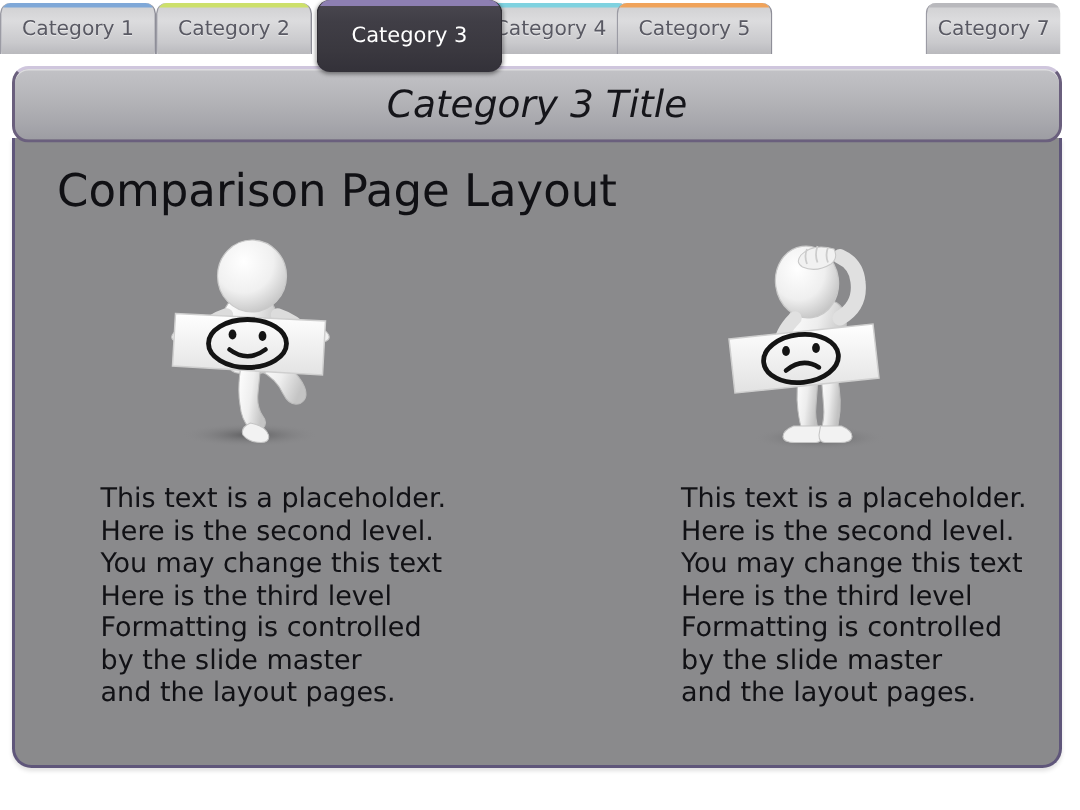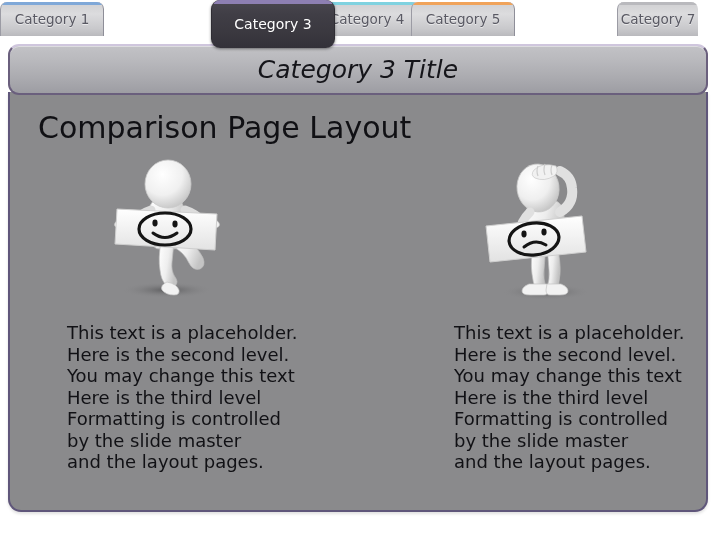--- a/index.html
+++ b/index.html
@@ -155,33 +155,37 @@
 
 <div id="slide">
 
   <div id="tabbar">
 
     <div class="tab" style="left:0px;width:104px;">
       <span class="tab-accent" style="background: rgb(127, 168, 216);"></span>
       <span class="tab-label">Category 1</span>
     </div>
 
+    <div class="tab" style="left:104px;width:104px;">
+      <span class="tab-accent" style="background: rgb(205, 224, 106);"></span>
+      <span class="tab-label">Category 2</span>
+    </div>
 
     <div class="tab" style="left:315px;width:104px;">
       <span class="tab-accent" style="background: rgb(127, 210, 224);"></span>
       <span class="tab-label">Category 4</span>
     </div>
 
     <div class="tab" style="left:411px;width:104px;">
       <span class="tab-accent" style="background: rgb(240, 163, 90);"></span>
       <span class="tab-label">Category 5</span>
     </div>
 
 
-    <div class="tab" style="left:617px;width:81px;border-right:none;">
+    <div class="tab" style="left:617px;width:90px;border-right:none;">
       <span class="tab-accent" style="background: rgb(185, 185, 189);"></span>
       <span class="tab-label">Category 7</span>
     </div>
 
     <div class="tab active" style="left:211px;width:124px;">
       <span class="tab-accent" style="background: rgb(141, 127, 178);"></span>
       <span class="tab-label">Category 3</span>
     </div>
   </div>
 

